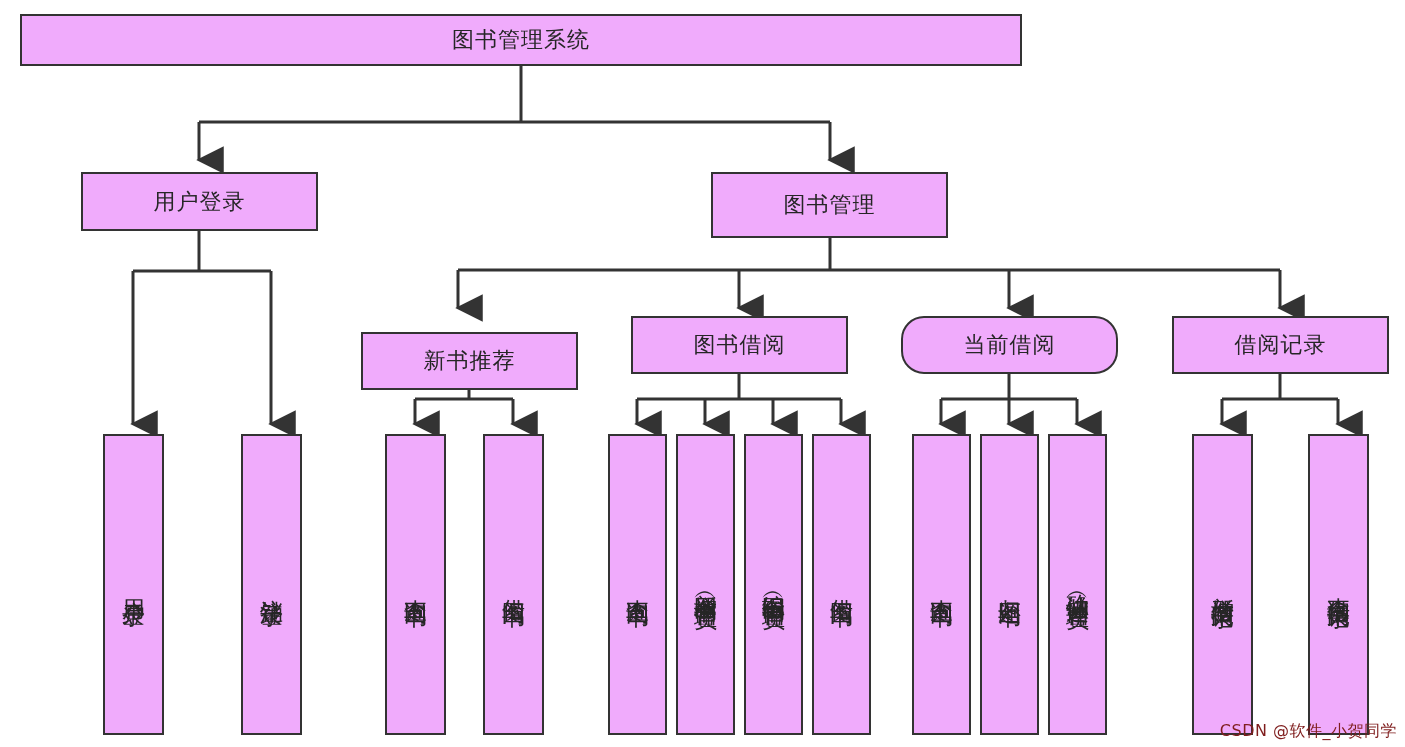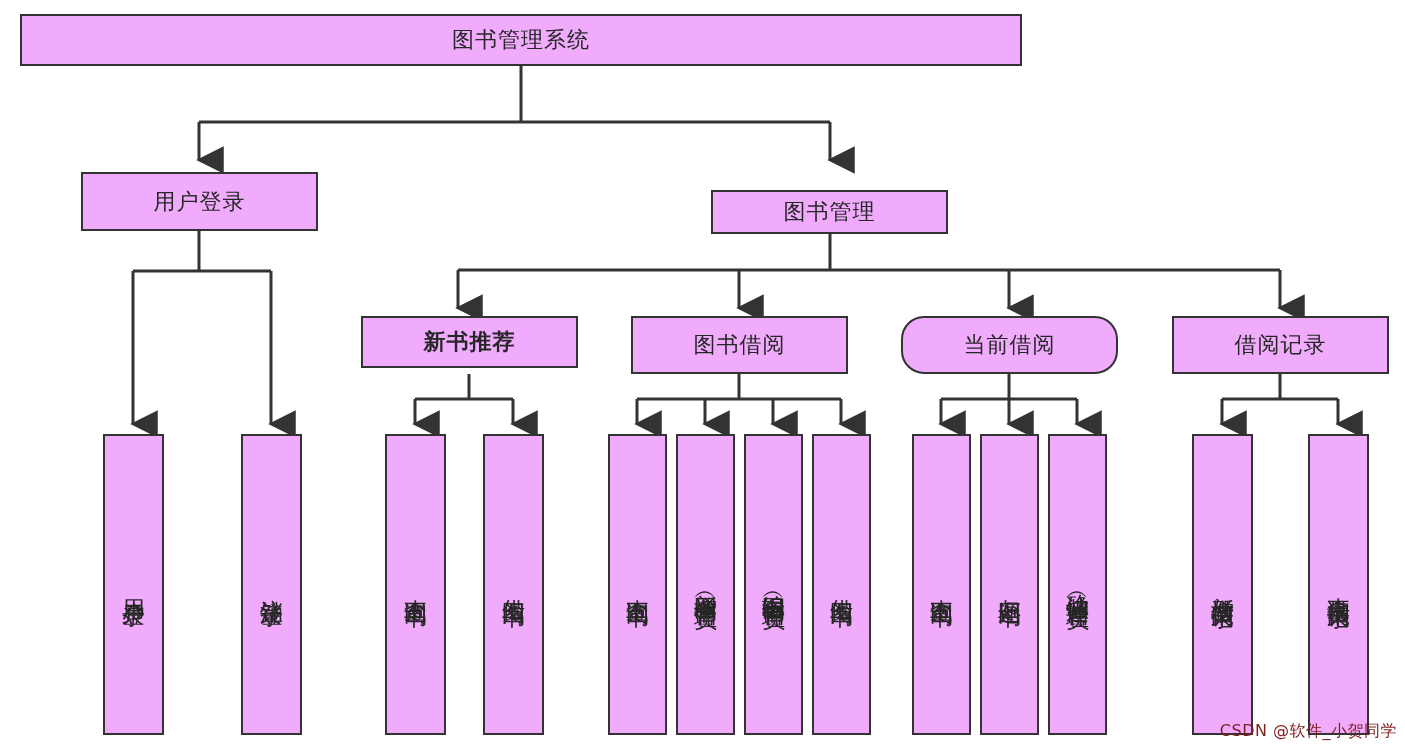--- a/index.html
+++ b/index.html
@@ -119,25 +119,25 @@
     </g>
   </svg>
 
   <div class="node h" style="left:20px; top:14px; width:1002px; height:52px;">
     <span>图书管理系统</span>
   </div>
 
   <div class="node h" style="left:81px; top:172px; width:237px; height:59px;">
     <span>用户登录</span>
   </div>
-  <div class="node h" style="left:711px; top:172px; width:237px; height:44px;margin-top:18px;">
+  <div class="node h" style="left:711px; top:172px; width:237px; height:66px;">
     <span>图书管理</span>
   </div>
 
-  <div class="node h" style="left:361px; top:316px; width:217px; height:52px;font-weight:bold;">
+  <div class="node h" style="left:361px; top:332px; width:217px; height:58px;">
     <span>新书推荐</span>
   </div>
   <div class="node h" style="left:631px; top:316px; width:217px; height:58px;">
     <span>图书借阅</span>
   </div>
   <div class="node h" style="left:901px; top:316px; width:217px; height:58px;border-radius:23px;">
     <span>当前借阅</span>
   </div>
   <div class="node h" style="left:1172px; top:316px; width:217px; height:58px;">
     <span>借阅记录</span>

